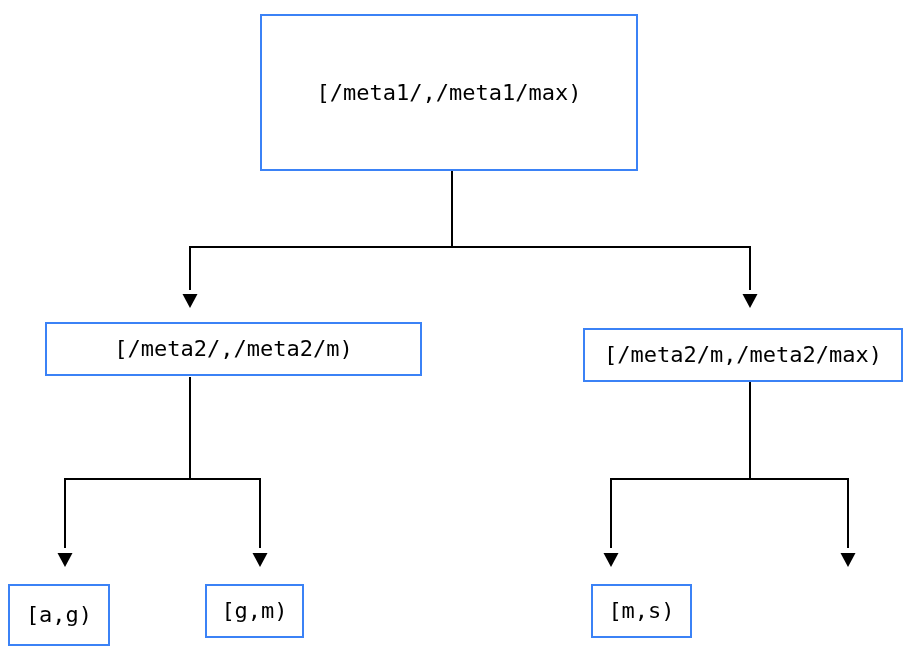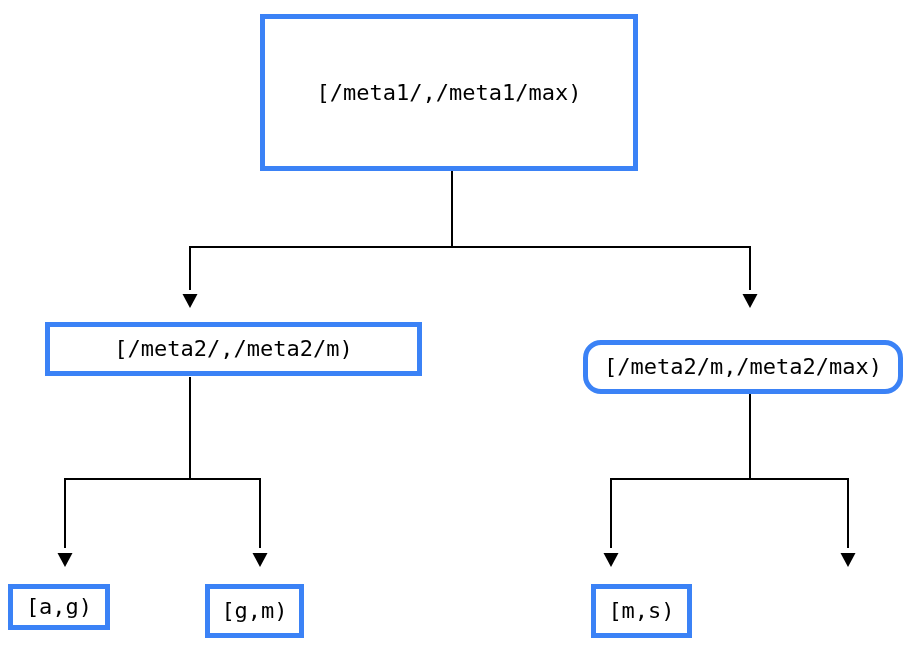--- a/index.html
+++ b/index.html
@@ -19,34 +19,34 @@
     position: absolute;
     left: 0;
     top: 0;
     width: 912px;
     height: 652px;
     display: block;
   }
   .node {
     position: absolute;
     box-sizing: border-box;
-    border: 5px solid #3b82f6;
+    border: 2px solid #3b82f6;
     background: #ffffff;
     display: flex;
     align-items: center;
     justify-content: center;
     font-size: 22px;
     line-height: 1;
     color: #000000;
     white-space: nowrap;
   }
   .node-root        { left: 260px; top: 14px;  width: 378px; height: 157px; }
   .node-child-left  { left: 33px;  top: 322px; width: 377px; height: 54px; margin-left: 12px; }
-  .node-child-right { left: 583px; top: 340px; width: 320px; height: 54px; border-radius: 18px; }
-  .node-leaf-0      { left: 8px;   top: 584px; width: 102px; height: 46px; }
+  .node-child-right { left: 583px; top: 328px; width: 320px; height: 54px; }
+  .node-leaf-0      { left: 8px;   top: 584px; width: 102px; height: 62px; }
   .node-leaf-1      { left: 205px; top: 584px; width: 99px;  height: 54px; }
   .node-leaf-2      { left: 553px; top: 584px; width: 101px; height: 54px; margin-left: 38px; }
   .node-leaf-3      { left: 778px; top: 583px; width: 126px; height: 58px; }
 </style>
 </head>
 <body>
 
 <div class="canvas">
 
   <svg class="connectors" viewBox="0 0 912 652" xmlns="http://www.w3.org/2000/svg">

